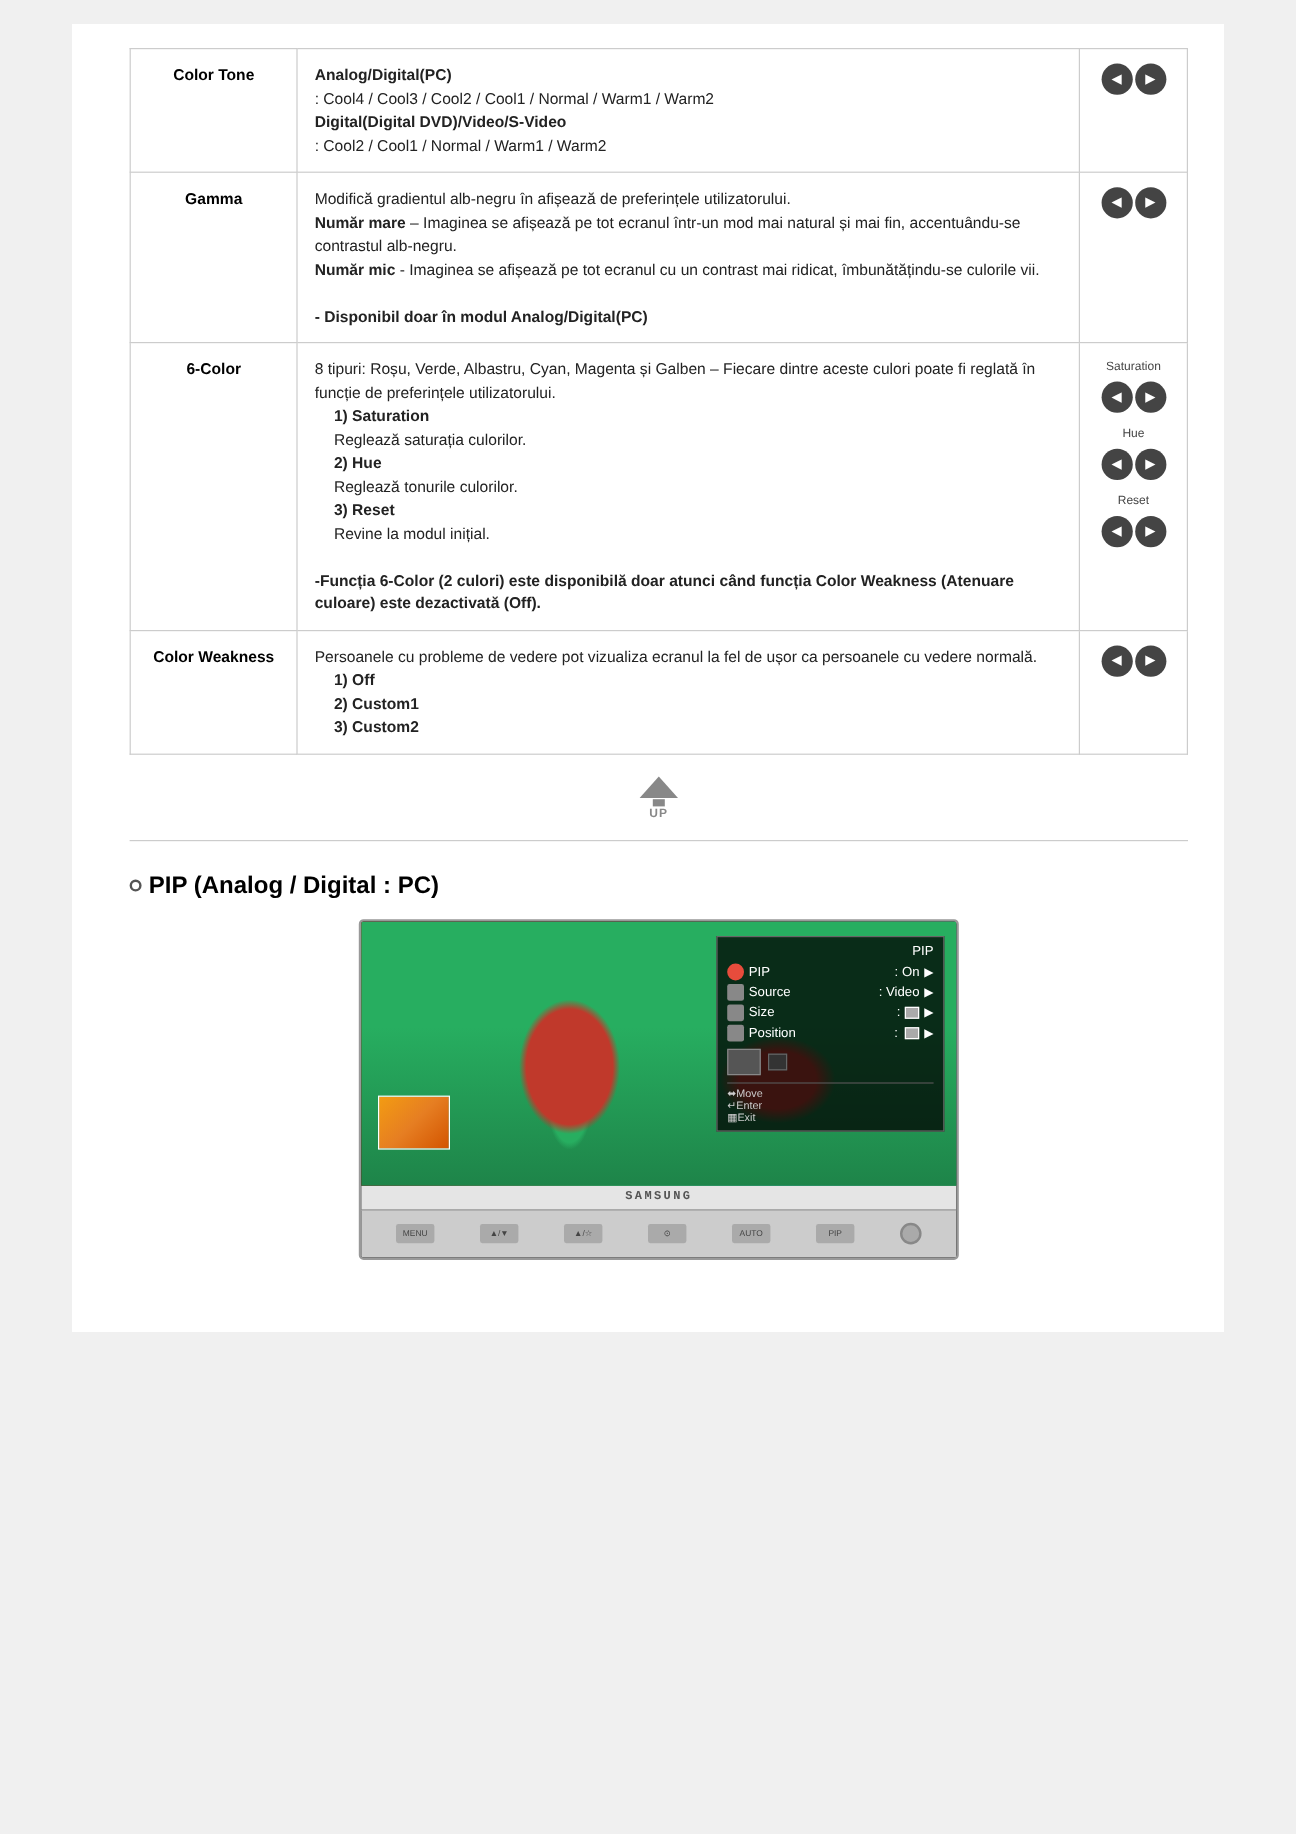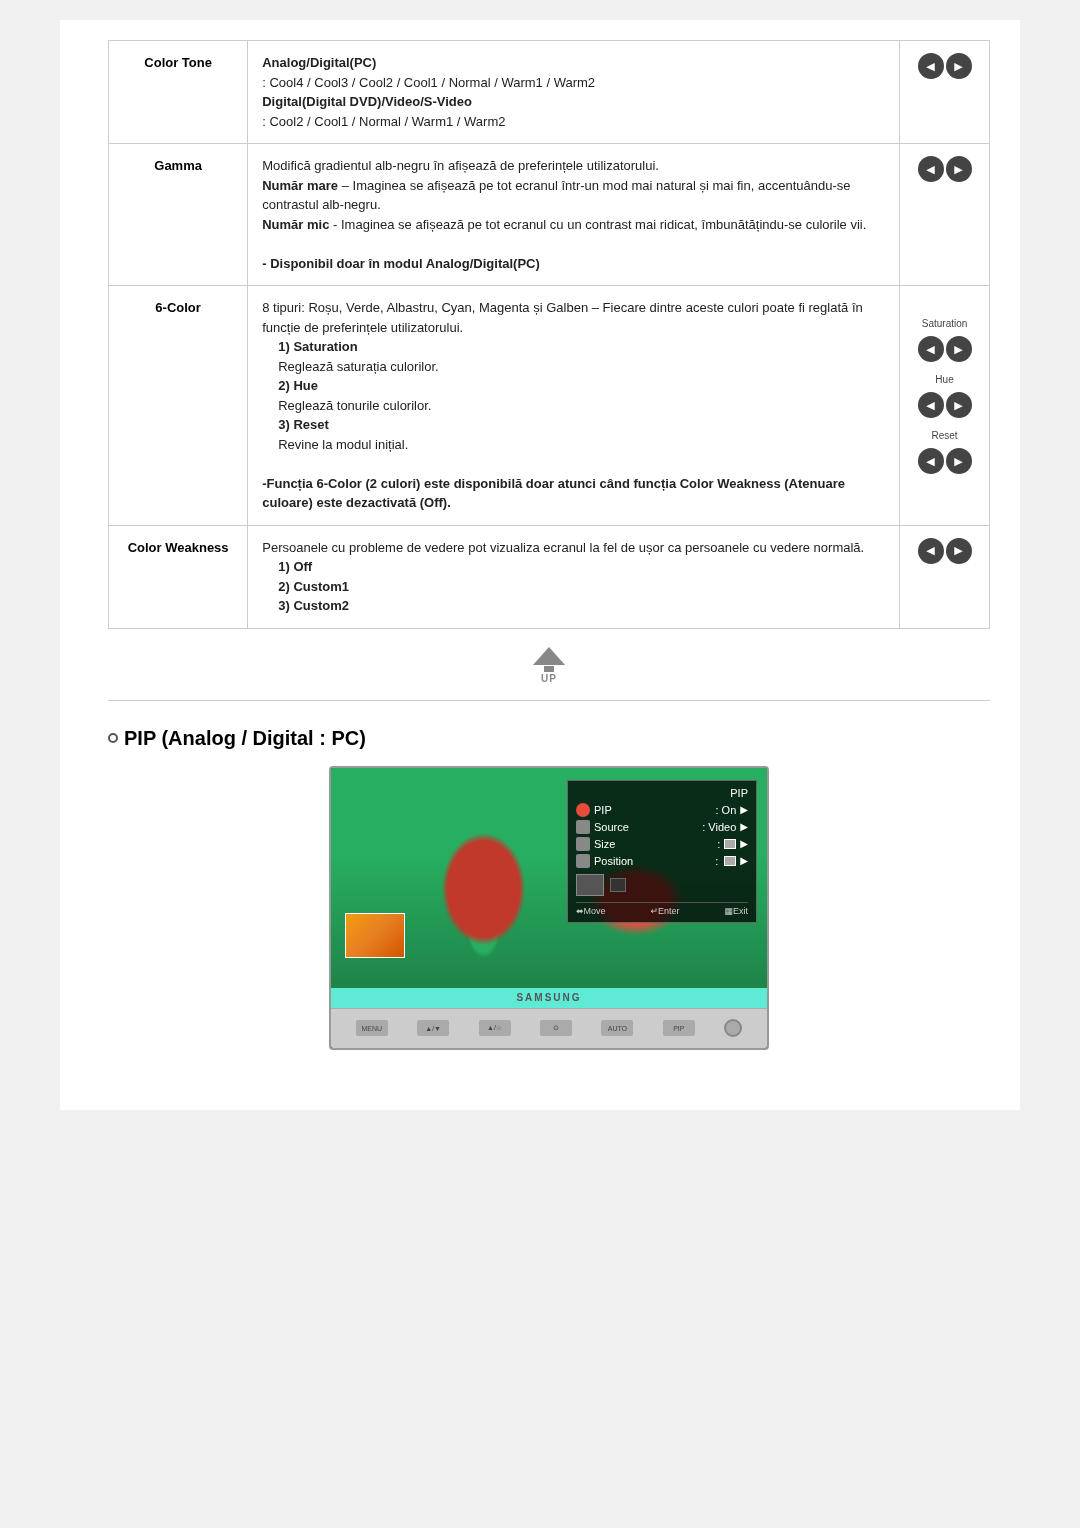--- a/index.html
+++ b/index.html
@@ -73,21 +73,20 @@
     .arrow-group {
       display: flex;
       flex-direction: column;
       align-items: center;
       gap: 4px;
     }
     .arrow-label {
       font-size: 10px;
       color: #444;
       margin-bottom: 1px;
-      margin-top: 18px;
     }
 
     
     .bold { font-weight: bold; }
     .indent { margin-left: 16px; }
 
     
     .up-section {
       text-align: center;
       margin: 18px 0 10px 0;
@@ -144,21 +143,21 @@
       display: inline-block;
     }
 
     
     .monitor-wrap {
       display: flex;
       justify-content: center;
       margin-bottom: 20px;
     }
     .monitor {
-      width: 440px;
+      width: 500px;
       border: 2px solid #999;
       border-radius: 4px;
       background: #1a1a1a;
       position: relative;
       overflow: hidden;
     }
     .monitor-screen {
       width: 100%;
       height: 220px;
       background: linear-gradient(135deg, #c0392b 0%, #8e1a0e 30%, #2ecc71 60%, #1abc9c 80%, #27ae60 100%);
@@ -216,26 +215,27 @@
     .pip-small-screen {
       position: absolute;
       bottom: 30px;
       left: 14px;
       width: 60px;
       height: 45px;
       background: linear-gradient(135deg, #f39c12, #e67e22, #d35400);
       border: 1px solid #fff;
     }
     .monitor-stand {
-      background: #5eead4;
+      background: #e5e5e5;
       height: 20px;
       width: 100%;
       display: flex;
       align-items: center;
       justify-content: center;
+      font-family: Liberation Mono, monospace;
     }
     .monitor-brand {
       font-size: 10px;
       font-weight: bold;
       color: #555;
       letter-spacing: 2px;
     }
     .monitor-base {
       background: #ccc;
       height: 40px;
@@ -450,21 +450,21 @@
               <span class="pip-menu-value">: </span>
               <span style="display:inline-block;width:12px;height:10px;background:#aaa;border:1px solid #fff;margin-left:2px;"></span>
               <span class="pip-menu-arrow">▶</span>
             </div>
 
             <div style="margin:6px 0;display:flex;gap:6px;align-items:center;">
               <div style="width:28px;height:22px;background:#555;border:1px solid #888;"></div>
               <div style="width:16px;height:14px;background:#333;border:1px solid #666;"></div>
             </div>
 
-            <div style="margin-top:4px;font-size:9px;color:#ccc;display:flex;justify-content:space-between;border-top:1px solid #555;padding-top:3px;">
+            <div style="margin-top:4px;font-size:9px;color:#ccc;display:flex;justify-content:space-between;border-top:1px solid #555;padding-top:3px;flex-direction:column;">
               <span>⬌Move</span>
               <span>↵Enter</span>
               <span>▦Exit</span>
             </div>
           </div>
 
           <div class="pip-small-screen"></div>
         </div>
 
         <div class="monitor-stand">

